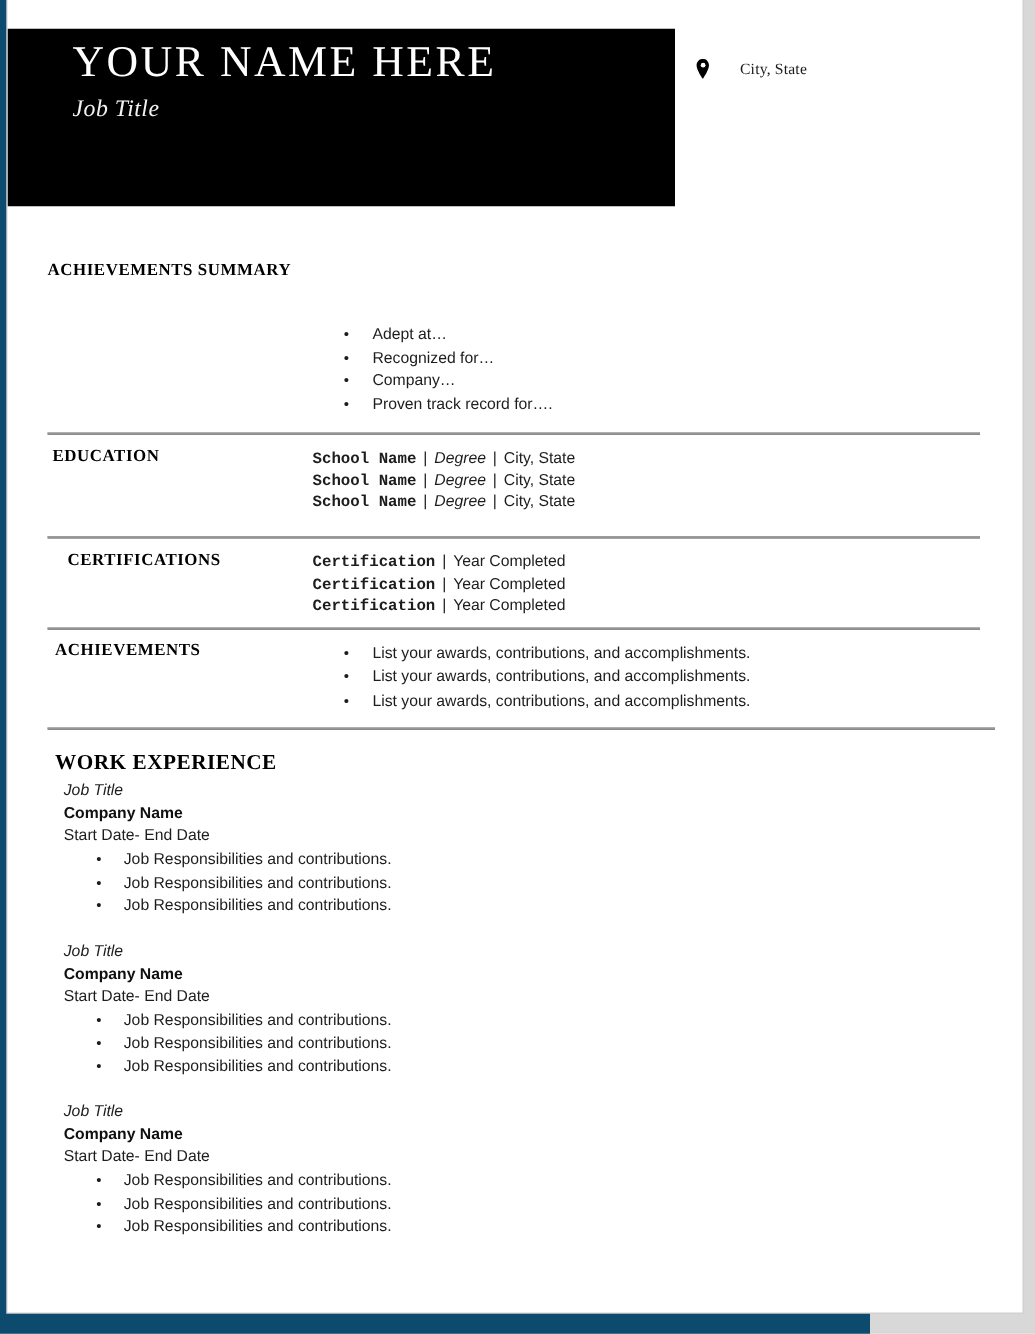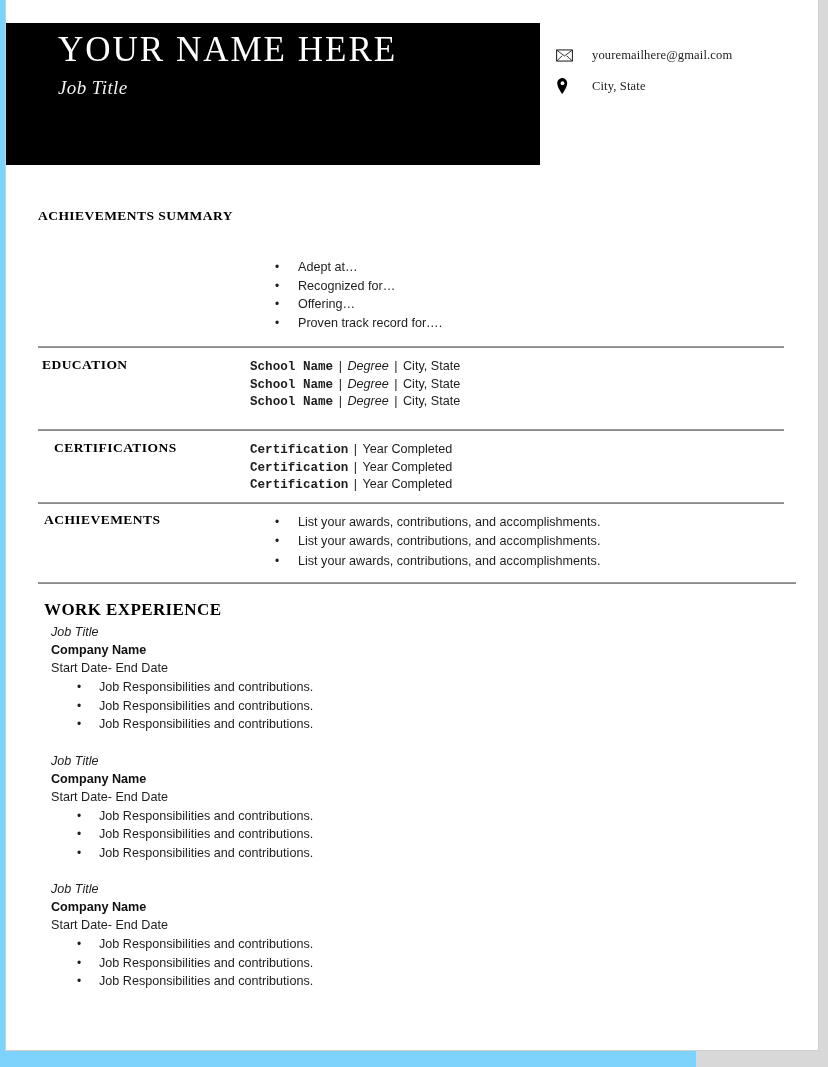--- a/index.html
+++ b/index.html
@@ -10,21 +10,21 @@
     width: 828px;
     height: 1067px;
     background: #d8d8d8;
     font-family: "Liberation Sans", sans-serif;
     overflow: hidden;
   }
   .viewport {
     position: relative;
     width: 696px;
     height: 1067px;
-    background: #7dd3fc;
+    background: #0c4a6e;
   }
   
   .page {
     position: absolute;
     left: 6px;
     top: 0px;
     width: 812px;
     height: 1050px;
     background: #ffffff;
     box-shadow: 0 0 0 1px #cfcfcf;
@@ -241,50 +241,40 @@
 
     <div class="header-band"></div>
     <div class="name-block">
       <div class="name-text">YOUR NAME HERE</div>
       <div class="jobtitle-text">Job Title</div>
     </div>
 
     <div class="contact-block">
 
 
-      <div class="contact-row">
-        <span class="contact-icon">
-          <svg width="17" height="13" viewBox="0 0 26 19" aria-hidden="true">
-            <rect x="1" y="1" width="24" height="17" fill="#ffffff" stroke="currentColor" stroke-width="1.4"></rect>
-            <path d="M1.6 1.7 13 10.2 24.4 1.7" fill="none" stroke="currentColor" stroke-width="1.2"></path>
-            <path d="M1.6 17.4 9.6 9.9 M24.4 17.4 16.4 9.9" fill="none" stroke="currentColor" stroke-width="1.2"></path>
-          </svg>
-        </span>
-        <span class="contact-text">youremailhere@gmail.com</span>
-      </div>
 
       <div class="contact-row">
         <span class="contact-icon">
           <svg width="13" height="17" viewBox="0 0 18 24" aria-hidden="true">
             <path fill="currentColor" d="M9 0C4.9 0 1.6 3.3 1.6 7.4c0 5.3 6.3 14.4 6.6 14.8.2.3.6.3.8 0 .3-.4 6.6-9.5 6.6-14.8C15.6 3.3 12.3 0 9 0z"></path>
             <circle cx="9" cy="7.3" r="2.7" fill="#ffffff"></circle>
           </svg>
         </span>
         <span class="contact-text">City, State</span>
       </div>
 
     </div>
 
     <div class="sec-label" style="left:32px; top:208px;">ACHIEVEMENTS SUMMARY</div>
 
 
     <ul class="summary-list body-text" id="summary-list">
         <li><span class="bullet">•</span><span>Adept at…</span></li>
         <li><span class="bullet">•</span><span>Recognized for…</span></li>
-        <li><span class="bullet">•</span><span>Offering…</span></li>
+        <li><span class="bullet">•</span><span>Company…</span></li>
         <li><span class="bullet">•</span><span>Proven track record for….</span></li>
       </ul>
 
     <div class="divider" style="left:32px; top:346px; width:746px;"></div>
     <div class="sec-label" style="left:36px; top:357px;">EDUCATION</div>
     <div class="edu-rows body-text" id="edu-rows">
         <div class="kv-row"><span class="kv-strong">School Name</span><span class="kv-sep"> | </span><span class="kv-ital">Degree</span><span class="kv-sep"> | </span><span>City, State</span></div>
         <div class="kv-row"><span class="kv-strong">School Name</span><span class="kv-sep"> | </span><span class="kv-ital">Degree</span><span class="kv-sep"> | </span><span>City, State</span></div>
         <div class="kv-row"><span class="kv-strong">School Name</span><span class="kv-sep"> | </span><span class="kv-ital">Degree</span><span class="kv-sep"> | </span><span>City, State</span></div>
       </div>

